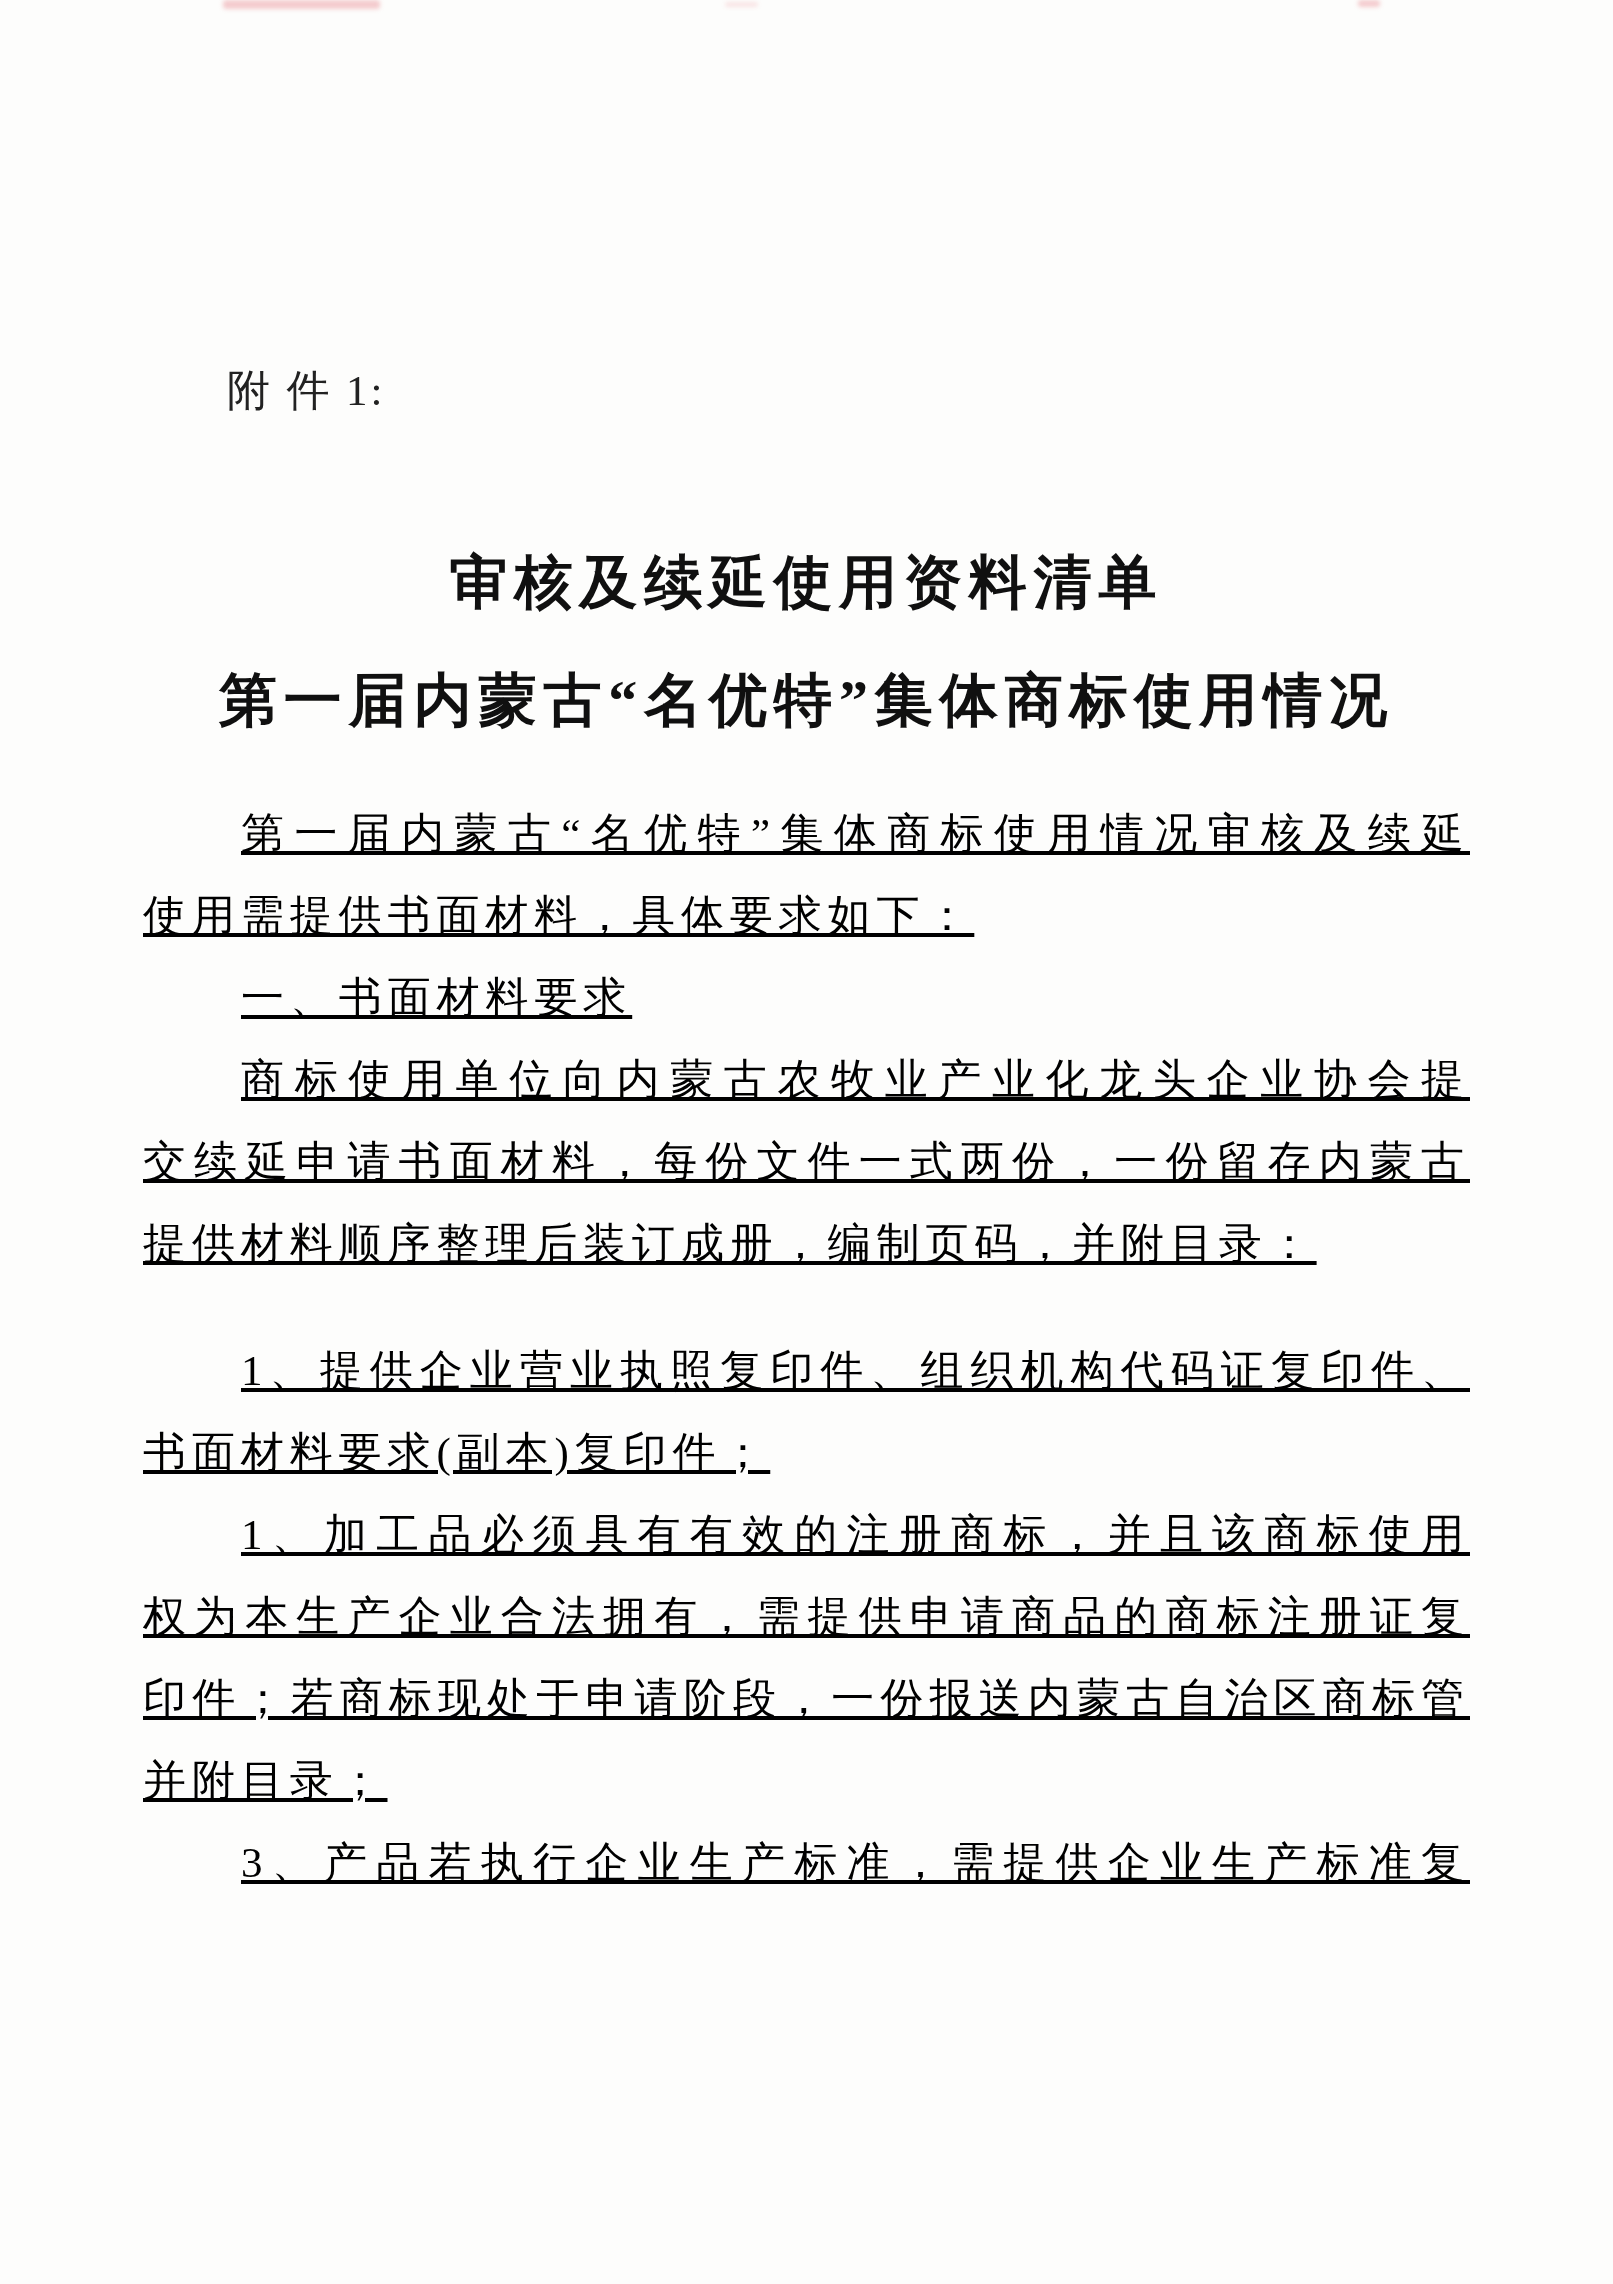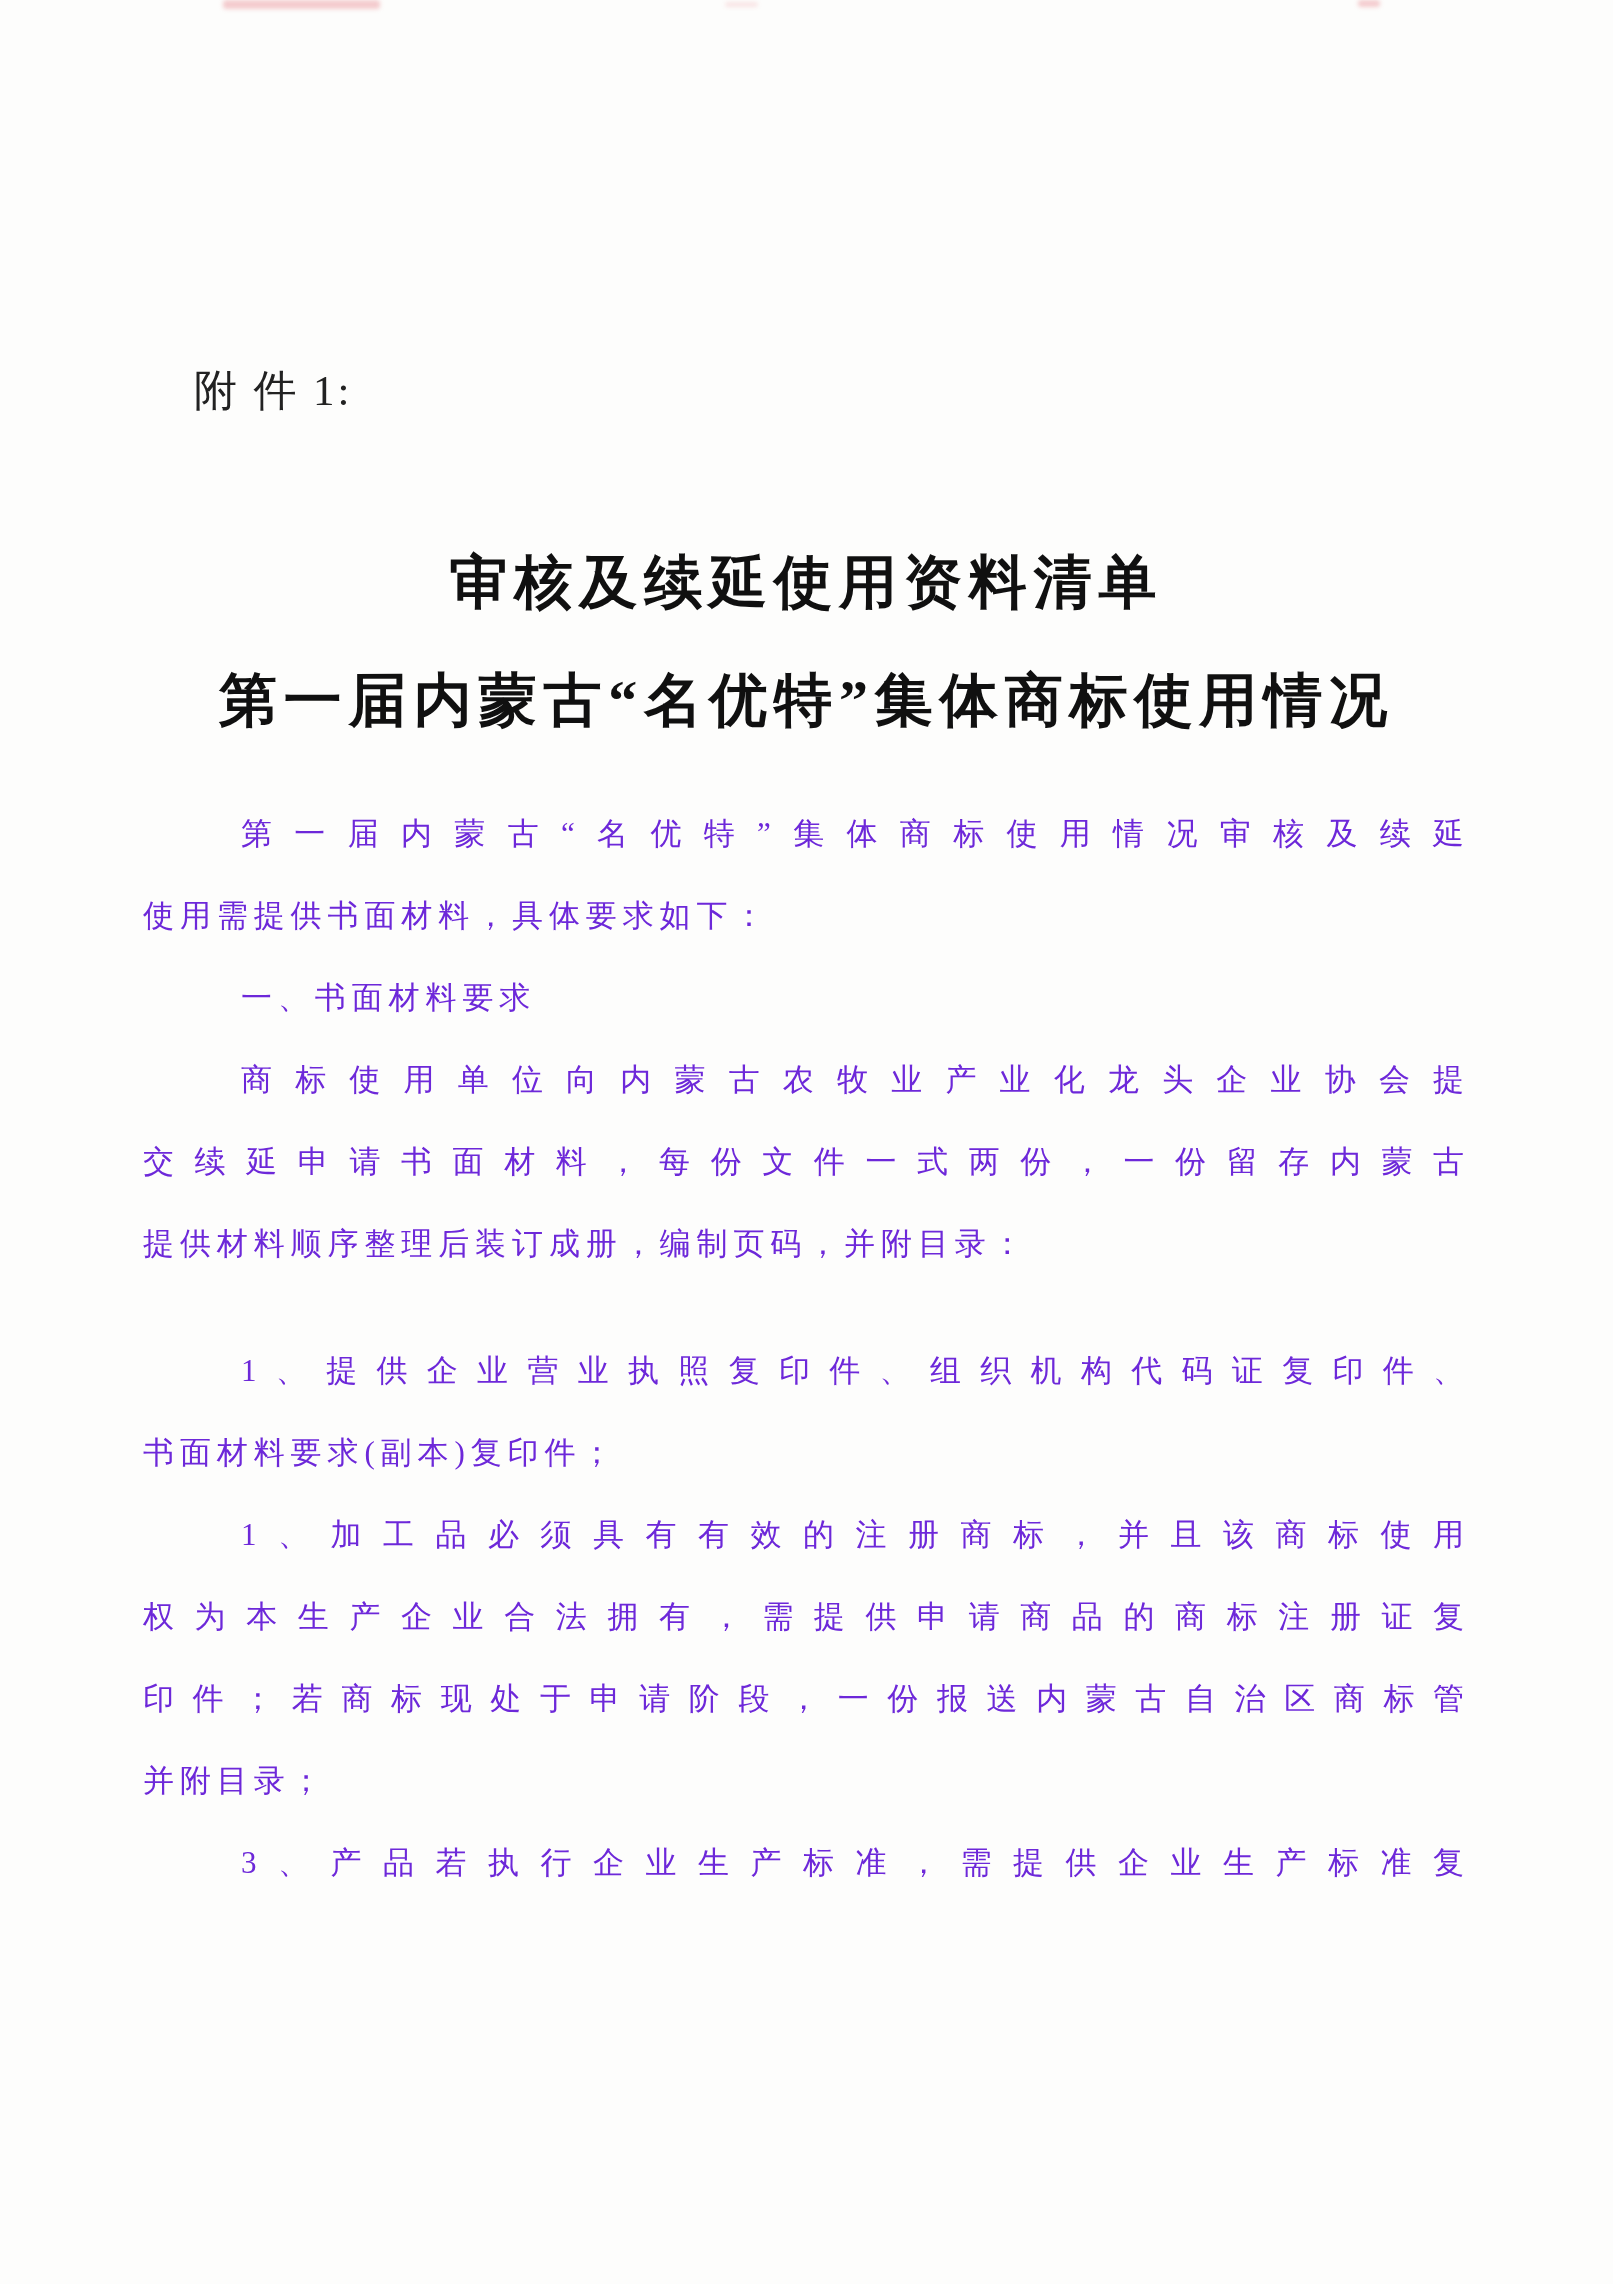--- a/index.html
+++ b/index.html
@@ -27,39 +27,40 @@
   .scan-mark.m1 { top: 0; left: 223px; width: 157px; height: 8.8px; }
   .scan-mark.m2 { top: 0; left: 1358px; width: 21.6px; height: 6.9px; }
   .scan-mark.m3 { top: 2px; left: 725px;  width: 33px; height: 4.9px; opacity: .5; }
 
   .content {
     padding: 361px 143px 0 143px;
   }
   .attachment-label {
     font-size: 43px;
     line-height: 59px;
-    margin-left: 51px;
+    margin-left: 84px;
     letter-spacing: 2.9px;
     color: #222;
   }
   .doc-title {
     margin-top: 104px;
     text-align: center;
     font-size: 58px;
     font-weight: 700;
     line-height: 118px;
     letter-spacing: 6.9px;
     color: #101010;
   }
   .doc-body {
     margin-top: 33px;
-    font-size: 31px;
+    font-size: 43px;
     line-height: 82px;
     letter-spacing: 5.9px;
-    color: #6d28d9;
+    color: #000000;
+    text-decoration: underline;
   }
   .para { margin: 0; }
   .para.item-gap { margin-top: 45px; }
   .line { min-height: 82px; }
   .line.just {
     text-align: justify;
     text-align-last: justify;
   }
   .line.indent { text-indent: 98px; }
 </style>

